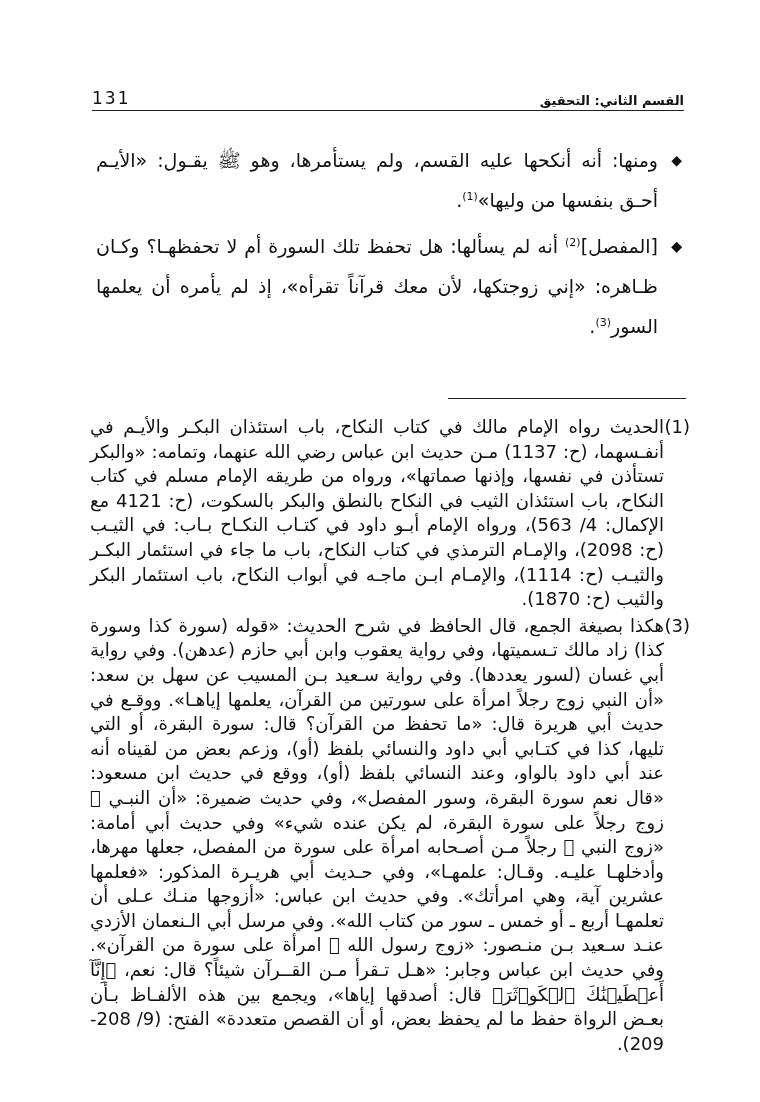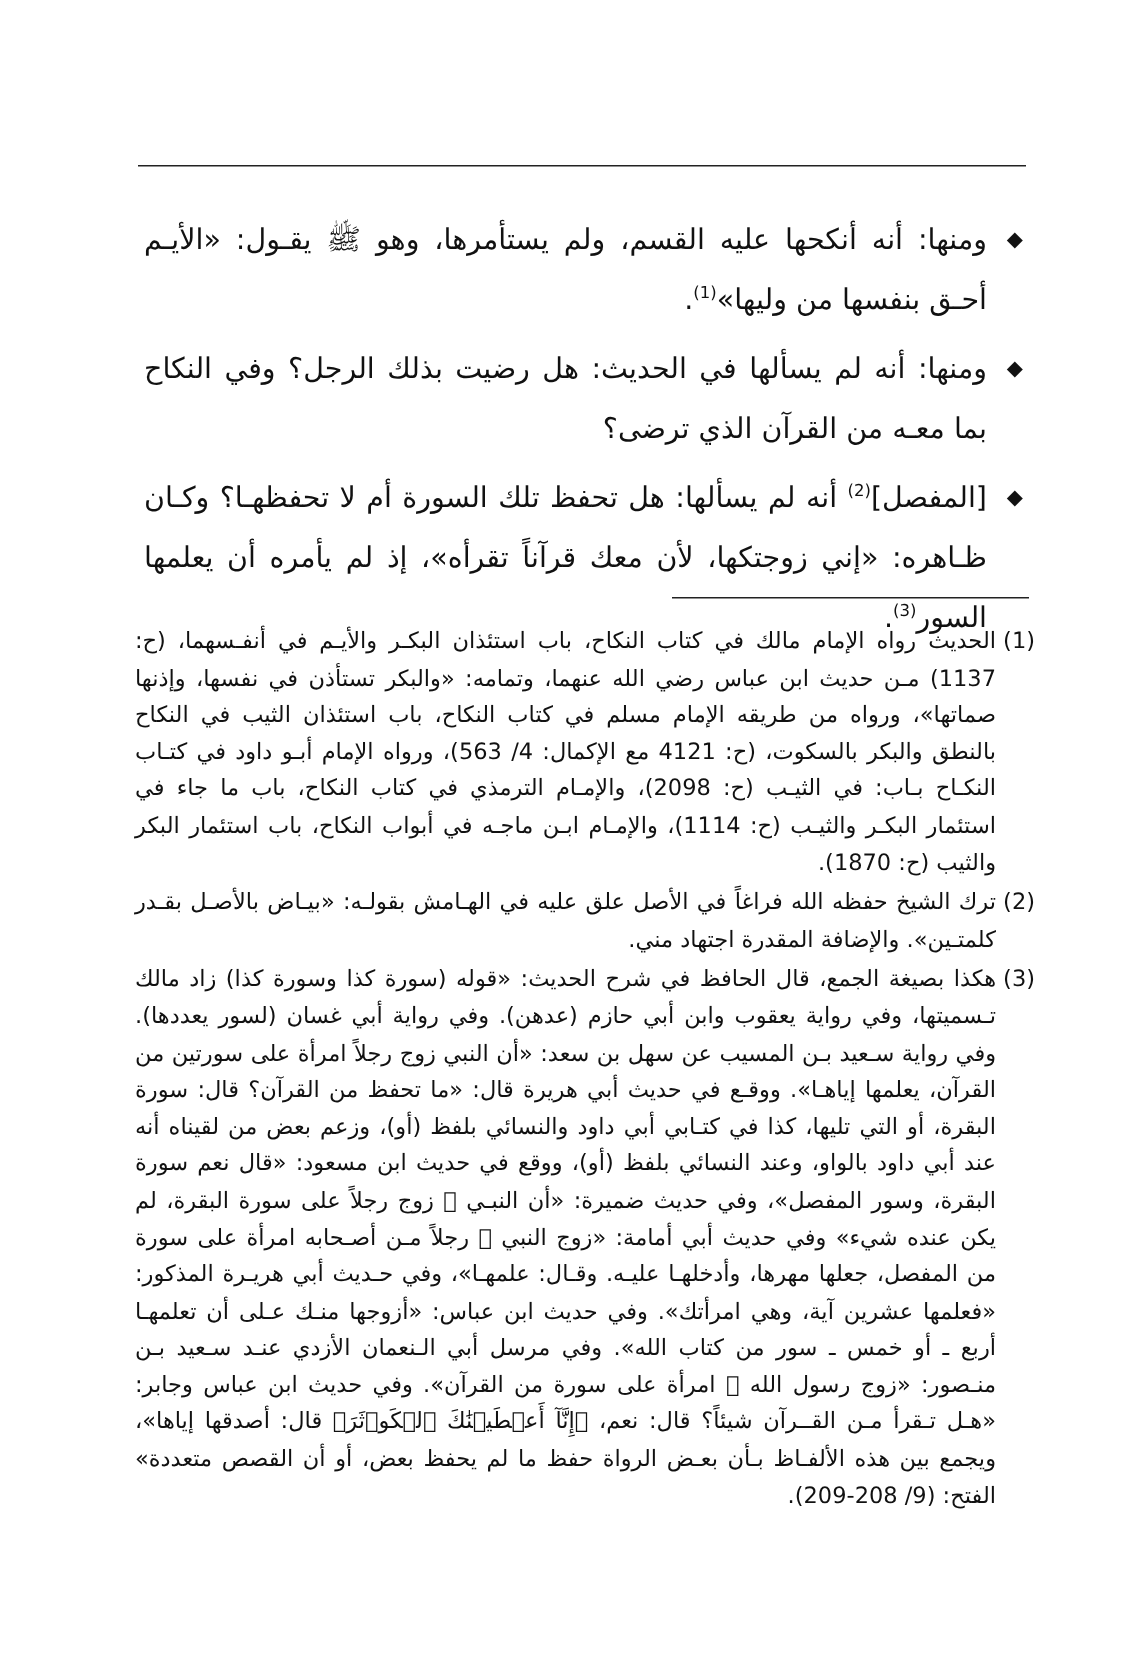--- a/index.html
+++ b/index.html
@@ -32,56 +32,56 @@
     .bullet {
       position: absolute; right: 4px; top: 0; font-size: 14px;
     }
     sup { font-size: 11px; line-height: 0; }
     .footnote-rule {
       position: absolute; left: 448px; top: 398px; width: 238px; height: 0;
       border-top: 1.5px solid #222;
     }
     .footnotes {
       position: absolute; left: 90px; top: 415px; width: 600px;
-      direction: rtl; text-align: justify; font-size: 15px; line-height: 24.6px;
+      direction: rtl; text-align: justify; font-size: 18px; line-height: 24.6px;
     }
     .footnote { margin: 0 0 2px 0; padding-right: 26px; text-indent: -26px; }
     .fn-num { display: inline-block; width: 26px; text-indent: 0; }
   </style>
 </head>
 <body>
 
 <div class="page">
 
+  <div class="header">
+    <span class="page-number">131</span>
+    <span class="running-head">القسم الثاني: التحقيق</span>
+  </div>
   <div class="header-rule"></div>
 
   <div class="main-text">
     <ul>
       <li>
         <span class="bullet">◆</span>
         <span>ومنها: أنه أنكحها عليه القسم، ولم يستأمرها، وهو ﷺ يقـول: «الأيـم أحـق بنفسها من وليها»</span><sup>(1)</sup><span>.</span>
       </li>
       <li>
         <span class="bullet">◆</span>
-        <span>ومنها: أنه لم يسألها في الحديث: هل رضيت بذلك الرجل؟ وفي النكاح بما معـه من القرآن الذي ترضى؟</span>
       </li>
       <li>
         <span class="bullet">◆</span>
         <span>[المفصل]</span><sup>(2)</sup><span> أنه لم يسألها: هل تحفظ تلك السورة أم لا تحفظهـا؟ وكـان ظـاهره: «إني زوجتكها، لأن معك قرآناً تقرأه»، إذ لم يأمره أن يعلمها السور</span><sup>(3)</sup><span>.</span>
       </li>
     </ul>
   </div>
 
   <div class="footnote-rule"></div>
 
   <div class="footnotes">
     <p class="footnote">
       <span class="fn-num">(1)</span><span>الحديث رواه الإمام مالك في كتاب النكاح، باب استئذان البكـر والأيـم في أنفـسهما، (ح: 1137) مـن حديث ابن عباس رضي الله عنهما، وتمامه: «والبكر تستأذن في نفسها، وإذنها صماتها»، ورواه من طريقه الإمام مسلم في كتاب النكاح، باب استئذان الثيب في النكاح بالنطق والبكر بالسكوت، (ح: 4121 مع الإكمال: 4/ 563)، ورواه الإمام أبـو داود في كتـاب النكـاح بـاب: في الثيـب (ح: 2098)، والإمـام الترمذي في كتاب النكاح، باب ما جاء في استئمار البكـر والثيـب (ح: 1114)، والإمـام ابـن ماجـه في أبواب النكاح، باب استئمار البكر والثيب (ح: 1870).</span>
     </p>
     <p class="footnote">
-      <span class="fn-num">(2)</span><span>ترك الشيخ حفظه الله فراغاً في الأصل علق عليه في الهـامش بقولـه: «بيـاض بالأصـل بقـدر كلمتـين». والإضافة المقدرة اجتهاد مني.</span>
-    </p>
-    <p class="footnote">
       <span class="fn-num">(3)</span><span>هكذا بصيغة الجمع، قال الحافظ في شرح الحديث: «قوله (سورة كذا وسورة كذا) زاد مالك تـسميتها، وفي رواية يعقوب وابن أبي حازم (عدهن). وفي رواية أبي غسان (لسور يعددها). وفي رواية سـعيد بـن المسيب عن سهل بن سعد: «أن النبي زوج رجلاً امرأة على سورتين من القرآن، يعلمها إياهـا». ووقـع في حديث أبي هريرة قال: «ما تحفظ من القرآن؟ قال: سورة البقرة، أو التي تليها، كذا في كتـابي أبي داود والنسائي بلفظ (أو)، وزعم بعض من لقيناه أنه عند أبي داود بالواو، وعند النسائي بلفظ (أو)، ووقع في حديث ابن مسعود: «قال نعم سورة البقرة، وسور المفصل»، وفي حديث ضميرة: «أن النبـي ﷺ زوج رجلاً على سورة البقرة، لم يكن عنده شيء» وفي حديث أبي أمامة: «زوج النبي ﷺ رجلاً مـن أصـحابه امرأة على سورة من المفصل، جعلها مهرها، وأدخلهـا عليـه. وقـال: علمهـا»، وفي حـديث أبي هريـرة المذكور: «فعلمها عشرين آية، وهي امرأتك». وفي حديث ابن عباس: «أزوجها منـك عـلى أن تعلمهـا أربع ـ أو خمس ـ سور من كتاب الله». وفي مرسل أبي الـنعمان الأزدي عنـد سـعيد بـن منـصور: «زوج رسول الله ﷺ امرأة على سورة من القرآن». وفي حديث ابن عباس وجابر: «هـل تـقرأ مـن القــرآن شيئاً؟ قال: نعم، ﴿إِنَّآ أَعۡطَيۡنَٰكَ ٱلۡكَوۡثَرَ﴾ قال: أصدقها إياها»، ويجمع بين هذه الألفـاظ بـأن بعـض الرواة حفظ ما لم يحفظ بعض، أو أن القصص متعددة» الفتح: (9/ 208-209).</span>
     </p>
   </div>
 
 </div>
 
 </body></html>

